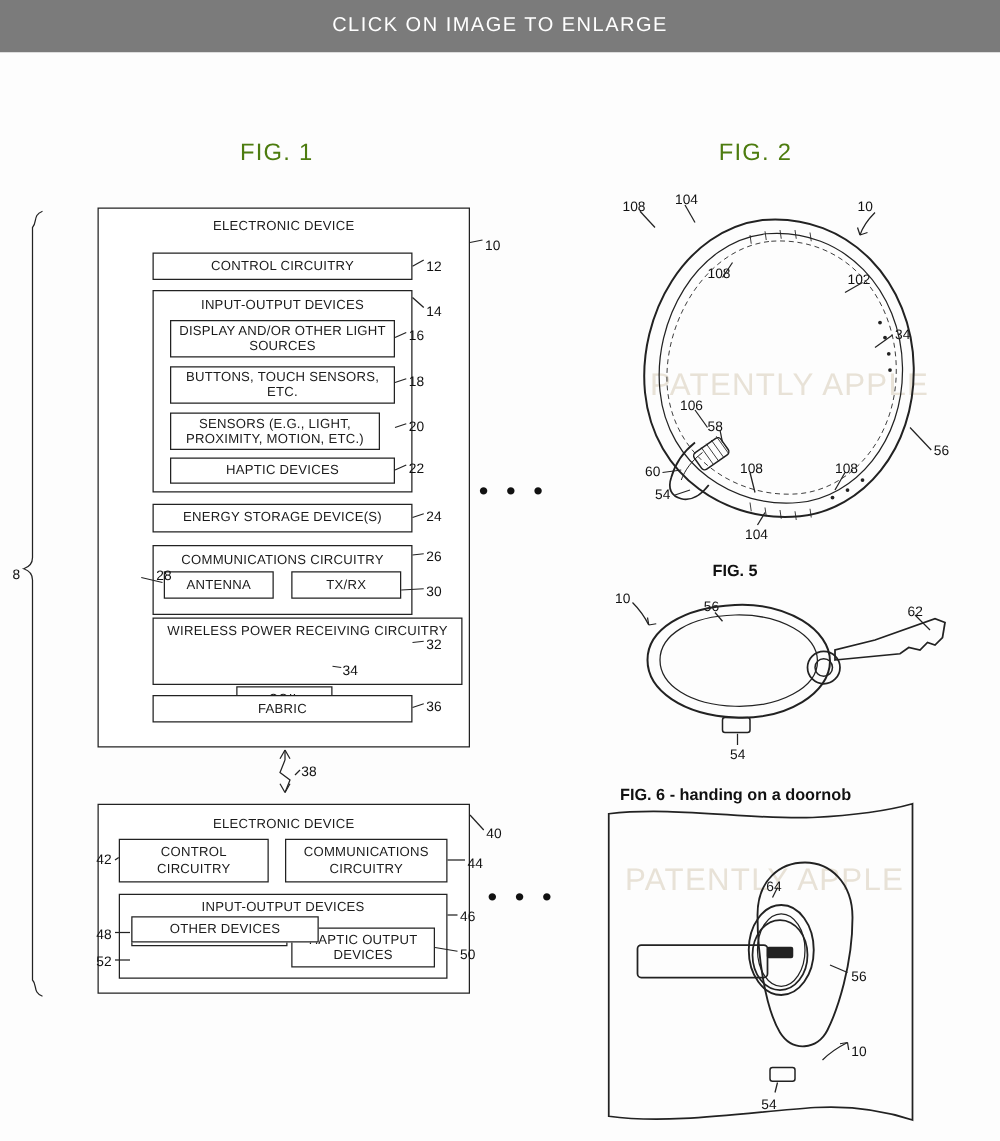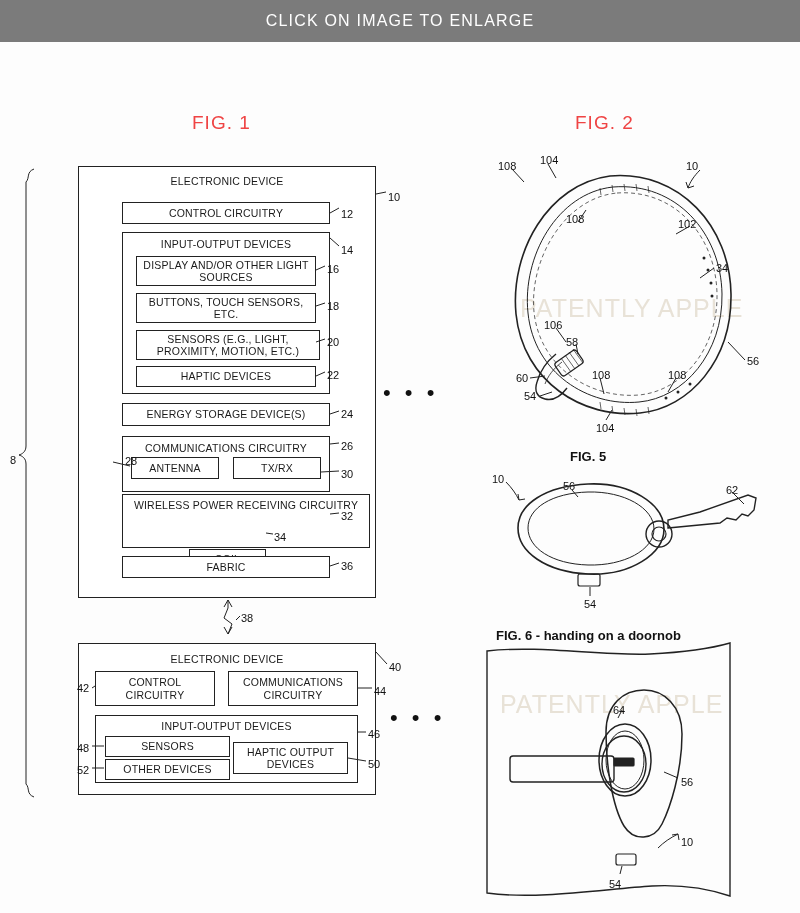--- a/index.html
+++ b/index.html
@@ -30,21 +30,21 @@
   #sheet {
     position: relative;
     width: 800px;
     height: 871px;
     background: #fdfdfd;
   }
   .fig-title {
     position: absolute;
     font-size: 19px;
     letter-spacing: 1px;
-    color: #ef4444;
+    color: #4d7c0f;
     font-weight: 400;
   }
   .fig-cap {
     position: absolute;
     font-size: 13px;
     font-weight: bold;
     color: #111;
   }
   
   .bx {
@@ -113,21 +113,21 @@
   </div>
 
   <div class="bx" style="left:122px; top:160px; width:208px; height:22px;">CONTROL CIRCUITRY</div>
 
   <div class="bx outer" style="left:122px; top:190px; width:208px; height:162px;">
     <div style="width:100%; text-align:center; margin-top:4px; font-size:10.5px;">INPUT-OUTPUT DEVICES</div>
   </div>
 
   <div class="bx" style="left:136px; top:214px; width:180px; height:30px;">DISPLAY AND/OR OTHER LIGHT SOURCES</div>
   <div class="bx" style="left:136px; top:251px; width:180px; height:30px;">BUTTONS, TOUCH SENSORS, ETC.</div>
-  <div class="bx" style="left:136px; top:288px; width:184px; height:30px;">SENSORS (E.G., LIGHT, PROXIMITY, MOTION, ETC.)</div>
+  <div class="bx" style="left:136px; top:288px; width:168px; height:30px;">SENSORS (E.G., LIGHT, PROXIMITY, MOTION, ETC.)</div>
   <div class="bx" style="left:136px; top:324px; width:180px; height:21px;">HAPTIC DEVICES</div>
 
   <div class="bx" style="left:122px; top:361px; width:208px; height:23px;">ENERGY STORAGE DEVICE(S)</div>
 
   <div class="bx outer" style="left:122px; top:394px; width:208px; height:56px;">
     <div style="width:100%; text-align:center; margin-top:4px; font-size:10.5px;">COMMUNICATIONS CIRCUITRY</div>
   </div>
   <div class="bx" style="left:131px; top:415px; width:88px; height:22px;">ANTENNA</div>
   <div class="bx" style="left:233px; top:415px; width:88px; height:22px;">TX/RX</div>
 
@@ -162,21 +162,21 @@
   </div>
 
   <div class="bx" style="left:95px; top:629px; width:120px; height:35px;">CONTROL CIRCUITRY</div>
   <div class="bx" style="left:228px; top:629px; width:130px; height:35px;">COMMUNICATIONS CIRCUITRY</div>
 
   <div class="bx outer" style="left:95px; top:673px; width:263px; height:68px;">
     <div style="width:100%; text-align:center; margin-top:3px; font-size:10.5px;">INPUT-OUTPUT DEVICES</div>
   </div>
   <div class="bx" style="left:105px; top:694px; width:125px; height:21px;">SENSORS</div>
   <div class="bx" style="left:233px; top:700px; width:115px; height:32px;">HAPTIC OUTPUT DEVICES</div>
-  <div class="bx" style="left:105px; top:717px; width:125px; height:21px;">OTHER DEVICES</div>
+  <div class="bx" style="left:105px; top:691px; width:150px; height:21px;">OTHER DEVICES</div>
 
   <div class="dots" style="left:390px; top:665px;">• • •</div>
 
   <div class="lbl" style="left:389px; top:619px;">40</div>
   <div class="lbl" style="left:77px; top:640px;">42</div>
   <div class="lbl" style="left:374px; top:643px;">44</div>
   <div class="lbl" style="left:368px; top:686px;">46</div>
   <div class="lbl" style="left:77px; top:700px;">48</div>
   <div class="lbl" style="left:368px; top:716px;">50</div>
   <div class="lbl" style="left:77px; top:722px;">52</div>

